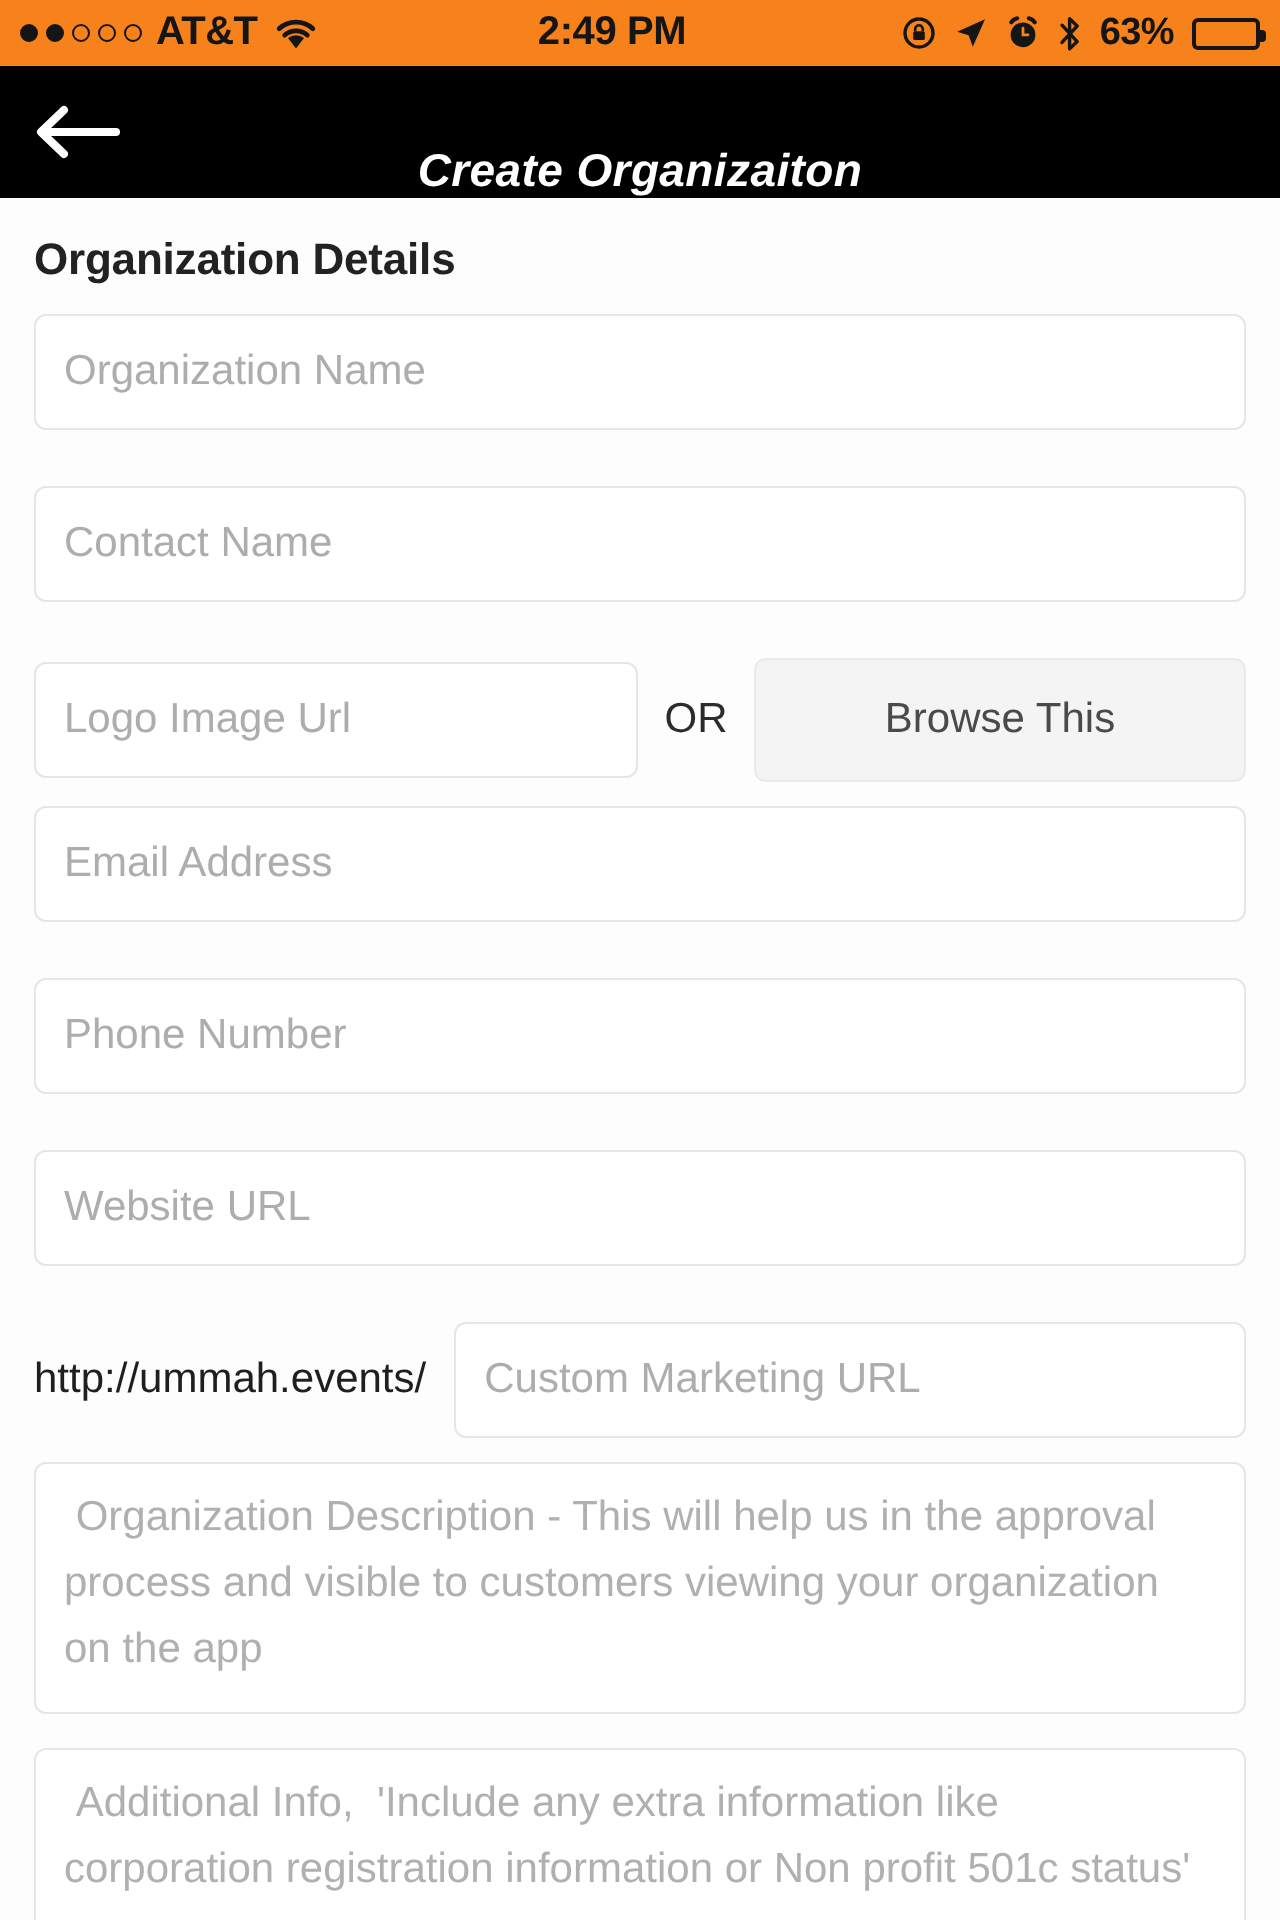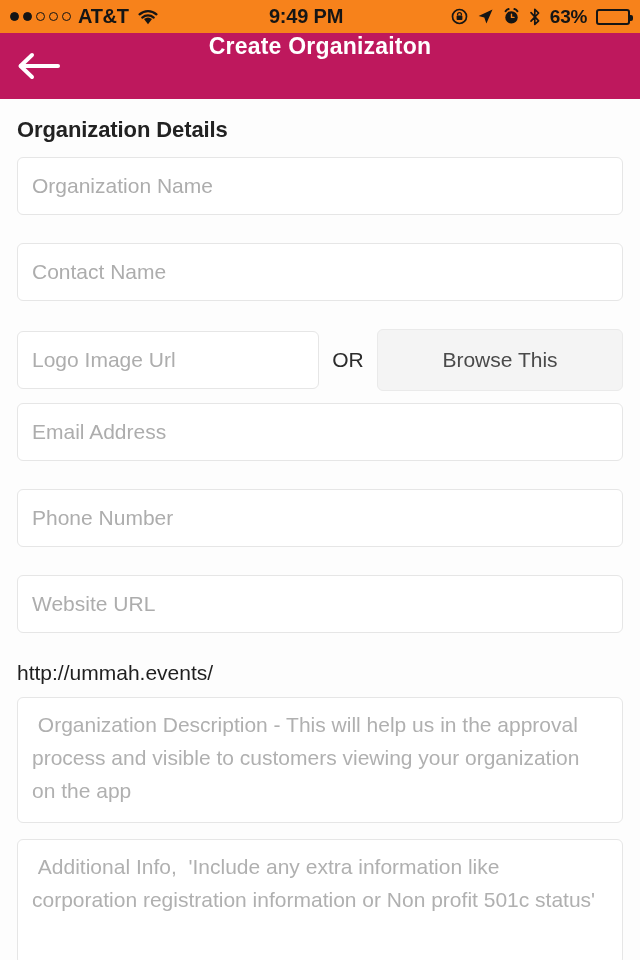--- a/index.html
+++ b/index.html
@@ -84,24 +84,25 @@
   .battery-fill {
     height: 100%;
     width: 63%;
     background: #151515;
     border-radius: 1px;
   }
 
   
   .nav-bar {
     height: 66px;
-    background: #be185d;
-    display: flex;
-    align-items: flex-start;
+    background: #000000;
+    display: flex;
+    align-items: flex-end;
     position: relative;
+    font-style: italic;
   }
   .back-btn {
     width: 76px;
     height: 66px;
     display: flex;
     align-items: center;
     justify-content: center;
     cursor: pointer;
   }
   .nav-title {
@@ -234,21 +235,21 @@
       <span class="carrier">AT&amp;T</span>
       <span class="wifi-icon">
         <svg width="22" height="17" viewBox="0 0 22 17">
           <path d="M11 16.2 L7.0 11.0 A6.4 6.4 0 0 1 15.0 11.0 Z" fill="#151515"></path>
           <path d="M2.6 6.3 A12.6 12.6 0 0 1 19.4 6.3" stroke="#151515" stroke-width="2.4" fill="none" stroke-linecap="round"></path>
           <path d="M5.3 9.6 A8.6 8.6 0 0 1 16.7 9.6" stroke="#151515" stroke-width="2.3" fill="none" stroke-linecap="round"></path>
         </svg>
       </span>
     </div>
 
-    <div class="sb-center">9:49 PM</div>
+    <div class="sb-center">2:49 PM</div>
 
     <div class="sb-right">
       <span class="sb-icon">
         <svg width="17" height="17" viewBox="0 0 17 17">
           <circle cx="8.5" cy="8.5" r="7" stroke="#151515" stroke-width="1.7" fill="none"></circle>
           <rect x="5.6" y="7.6" width="5.8" height="4.4" rx="0.8" fill="#151515"></rect>
           <path d="M6.6 7.6 V6.5 a1.9 1.9 0 0 1 3.8 0 V7.6" stroke="#151515" stroke-width="1.3" fill="none"></path>
         </svg>
       </span>
       <span class="sb-icon">
@@ -301,20 +302,21 @@
     </div>
 
     <input class="field" type="text" placeholder="Email Address" style="">
 
     <input class="field" type="text" placeholder="Phone Number" style="">
 
     <input class="field" type="text" placeholder="Website URL" style="">
 
     <div class="row">
       <span class="url-prefix">http://ummah.events/</span>
+      <input class="field marketing-input" type="text" placeholder="Custom Marketing URL" style="">
     </div>
 
     <textarea class="textarea desc-area" placeholder=" Organization Description - This will help us in the approval process and visible to customers viewing your organization on the app" style=""></textarea>
 
     <textarea class="textarea info-area" placeholder=" Additional Info,  'Include any extra information like corporation registration information or Non profit 501c status'" style=""></textarea>
 
     <div class="bottom-row">
       <button class="bottom-btn">Terms of Service</button>
       <button class="bottom-btn">Privacy Statement</button>
     </div>

